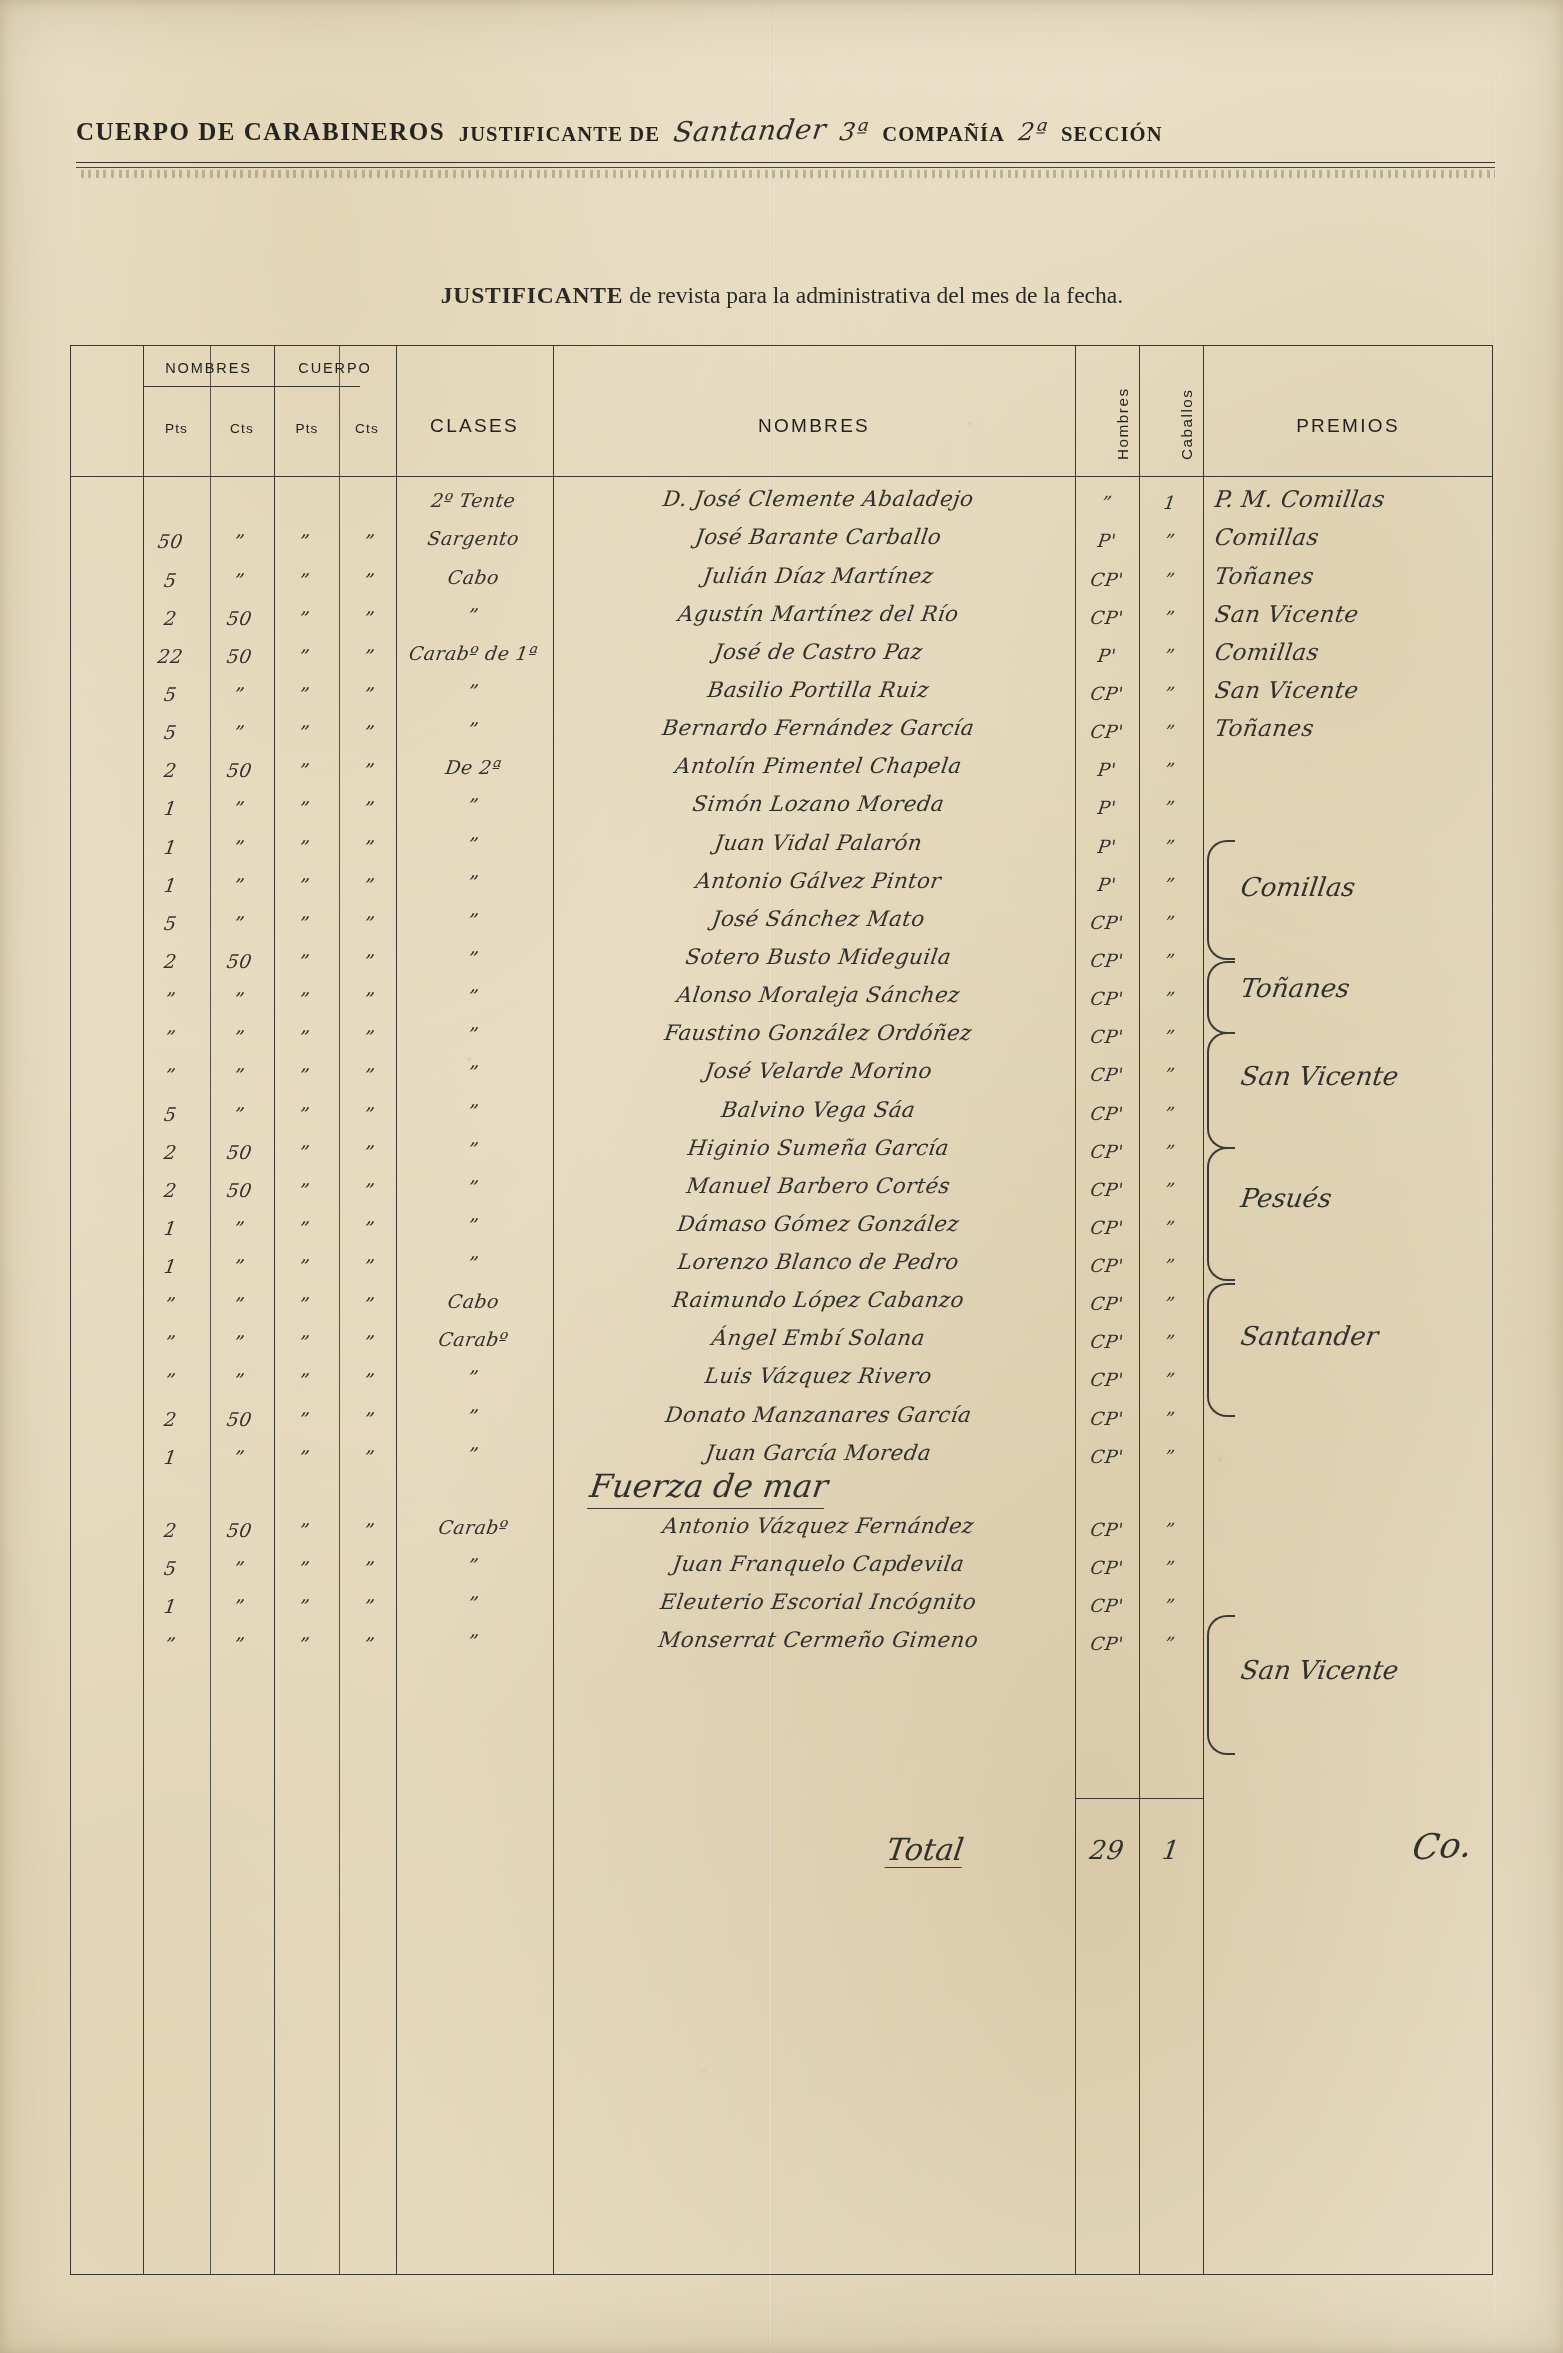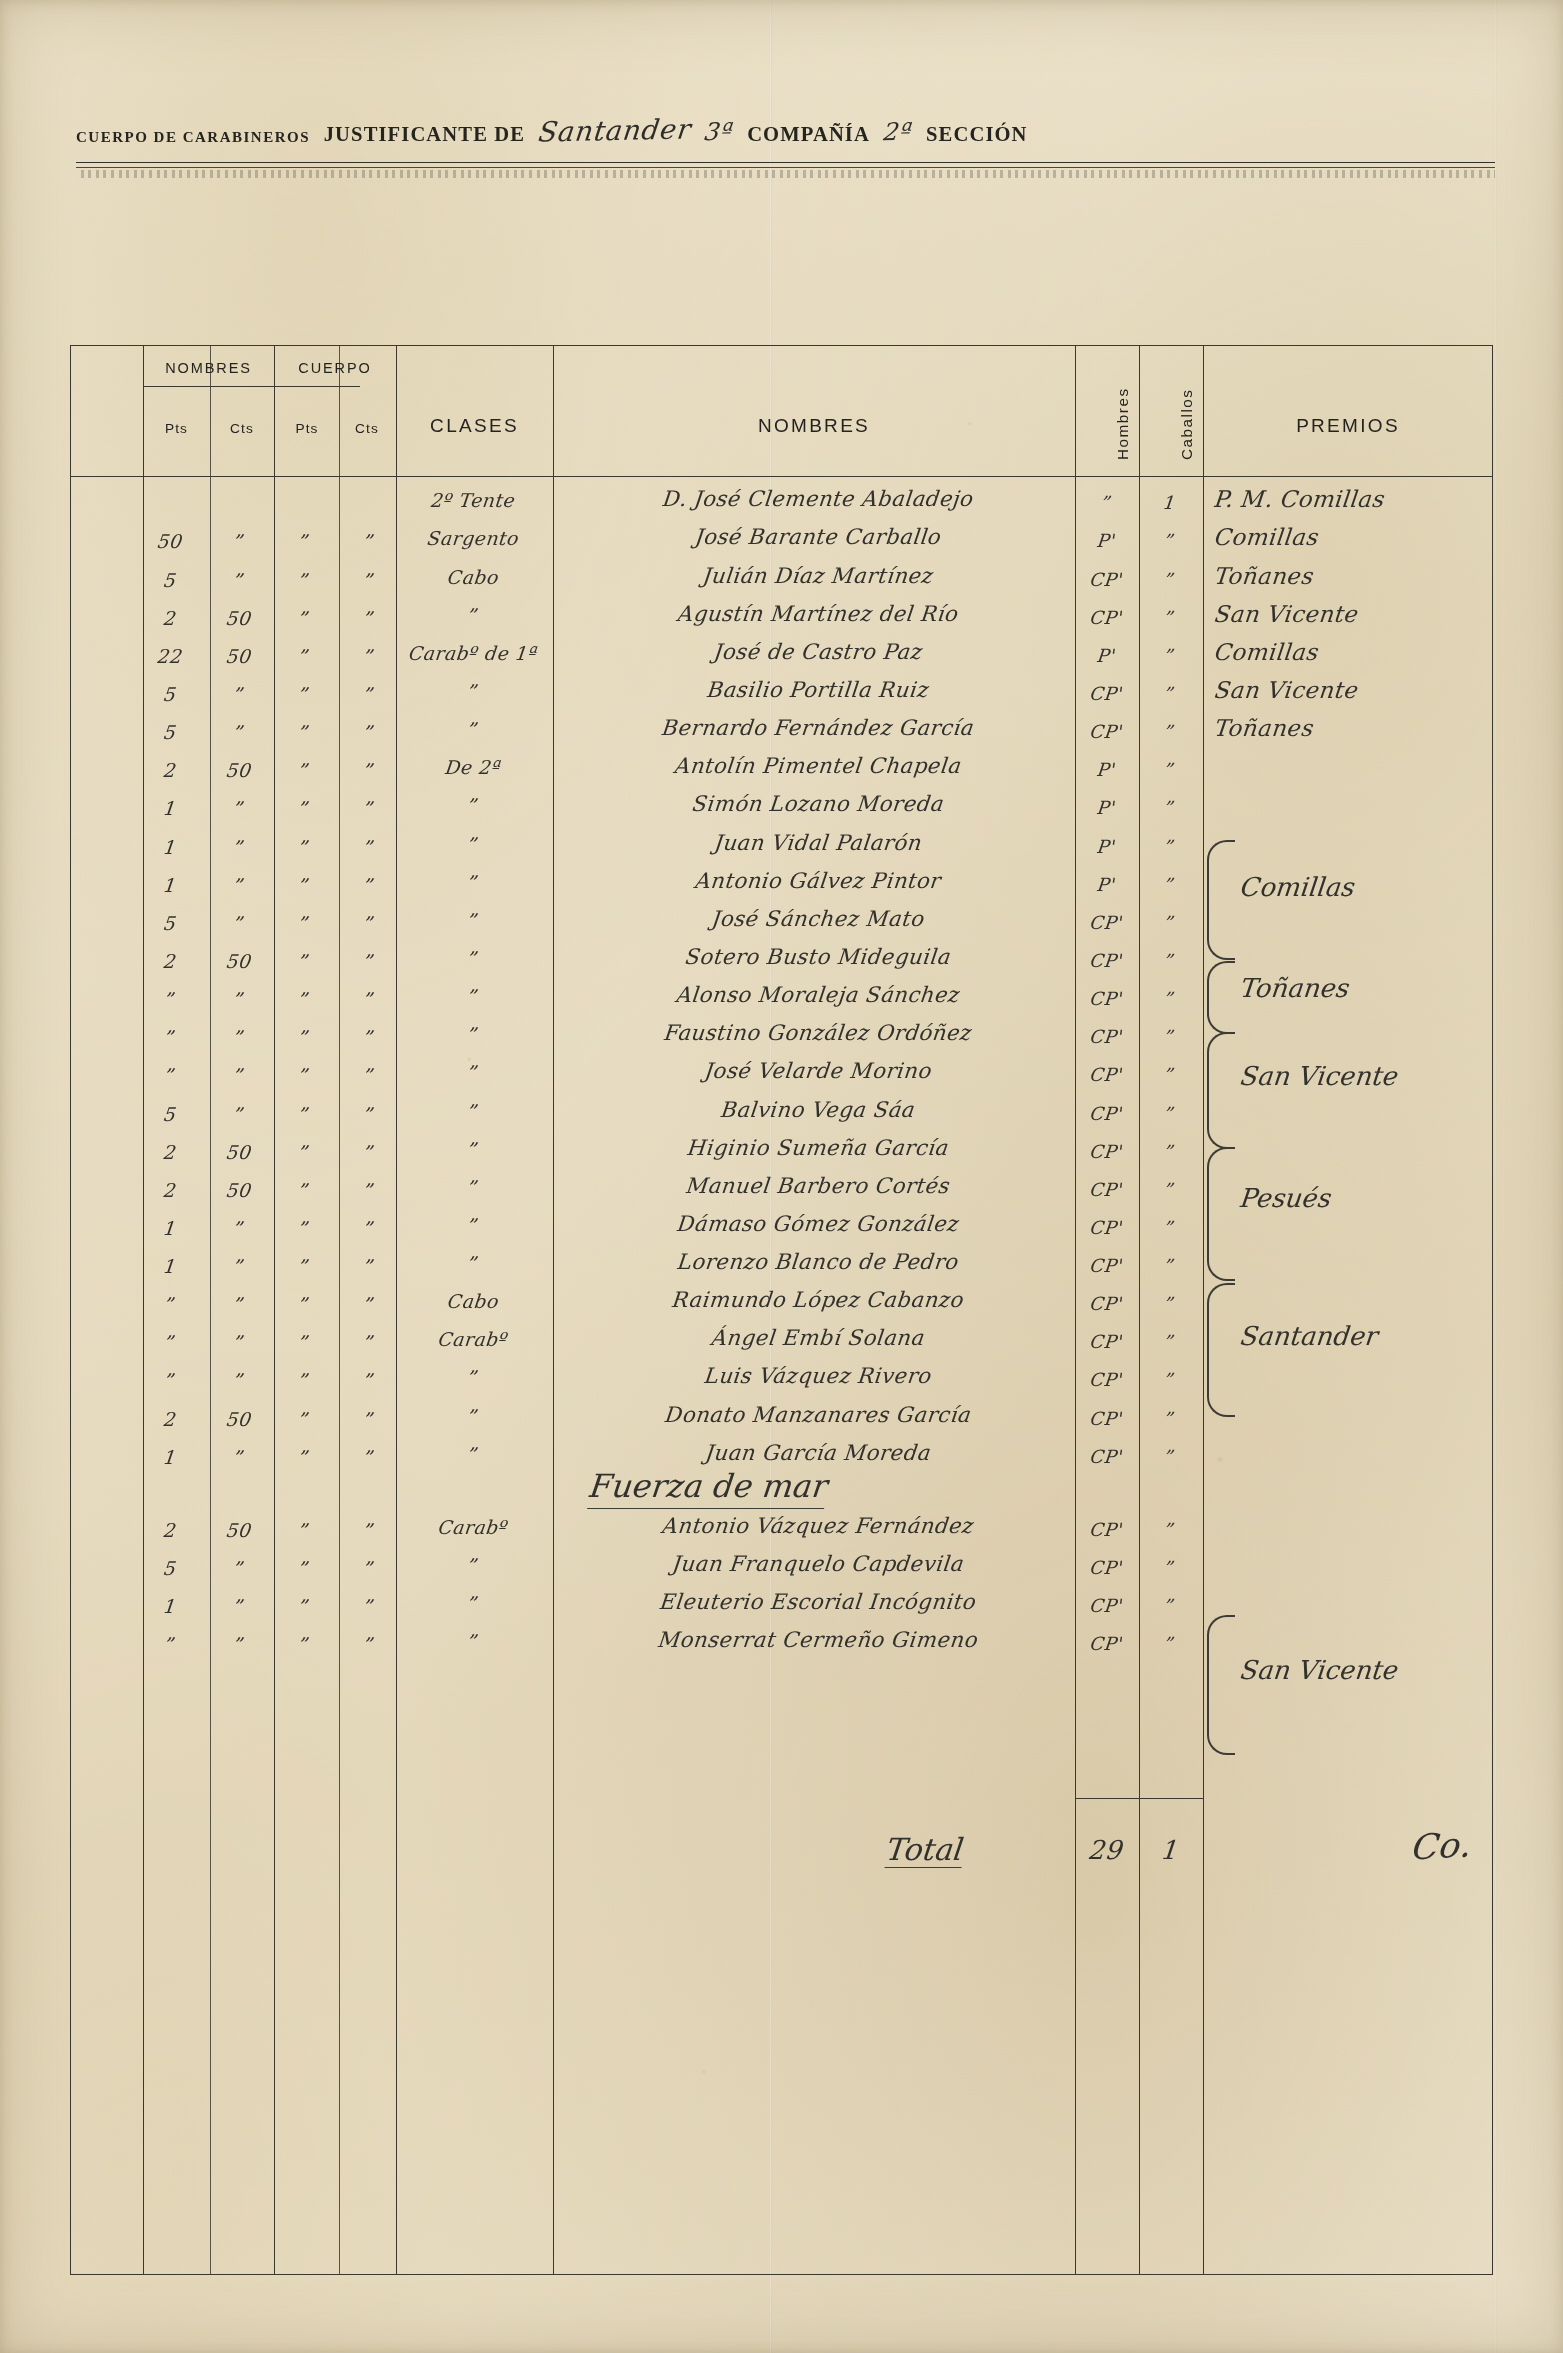--- a/index.html
+++ b/index.html
@@ -56,21 +56,21 @@
     left: 76px; top: 114px; width: 1419px;
     display: flex;
     align-items: flex-end;
     gap: 13.7px;
     white-space: nowrap;
   }
   .mh-print {
     font-family: "Liberation Serif", serif;
     font-weight: bold;
     letter-spacing: 1.5px;
-    font-size: 15px;
+    font-size: 25px;
     color: #25241f;
   }
   .mh-print.small { font-size: 20.6px; letter-spacing: 1.1px;}
   .mh-hand {
     font-family: "DejaVu Serif", serif;
     font-style: italic;
     font-size: 27.5px;
     color: #2f2d2a;
     transform: skewX(-9deg) rotate(-1.2deg);
     letter-spacing: 0.8px;
@@ -280,20 +280,23 @@
     <span class="mh-hand sm">3ª</span>
     <span class="mh-print small">COMPAÑÍA</span>
     <span class="mh-hand sm">2ª</span>
     <span class="mh-print small">SECCIÓN</span>
   </div>
   <div class="mh-rule"></div>
   <div class="mh-rule2"></div>
   <div class="mh-squiggle"></div>
 
 
+  <div class="subtitle">
+    <b>JUSTIFICANTE</b><span> de revista para la administrativa del mes de la fecha.</span>
+  </div>
 
   <div class="table">
 
     <div class="vline" style="left:72px;"></div>
     <div class="vline thin" style="left:139px;"></div>
     <div class="vline" style="left:203px;"></div>
     <div class="vline thin" style="left:268px;"></div>
     <div class="vline" style="left:325px;"></div>
     <div class="vline" style="left:482px;"></div>
     <div class="vline" style="left:1004px;"></div>

